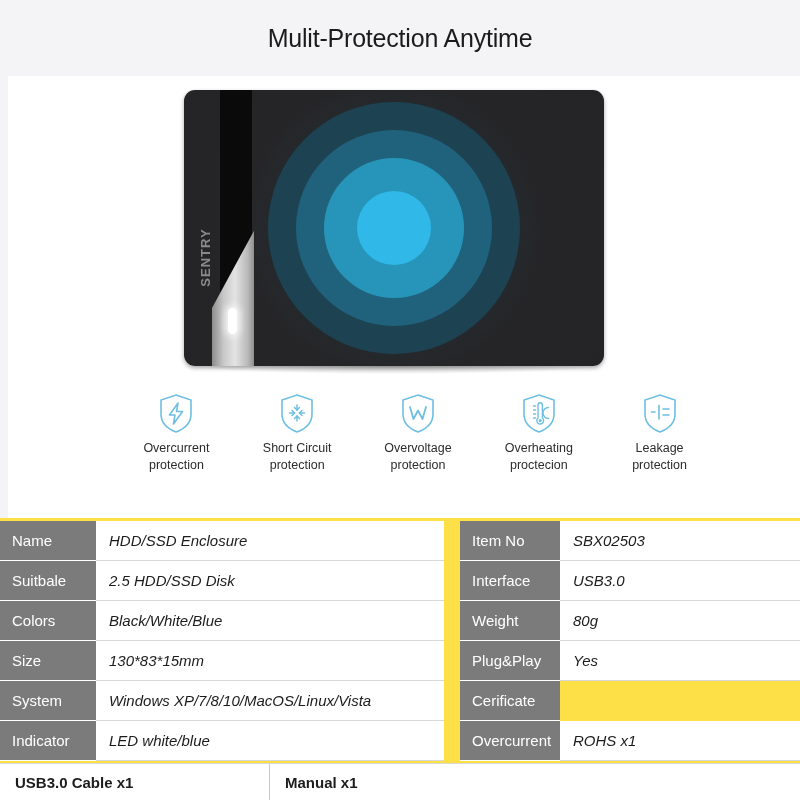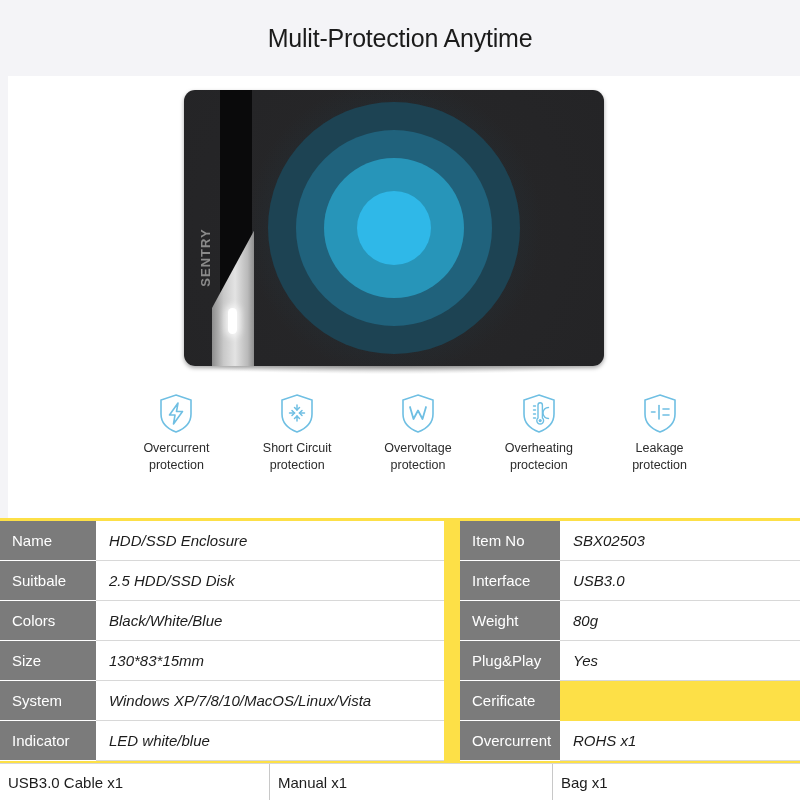--- a/index.html
+++ b/index.html
@@ -216,24 +216,25 @@
     height: 37px;
     display: flex;
     background: #ffffff;
     border-top: 1px solid #d8d8d8;
   }
   .accessory-cell {
     display: flex;
     align-items: center;
     font-size: 15px;
     color: #1c1c1c;
-    padding-left: 8px;
+    padding-left: 15px;
     box-sizing: border-box;
     border-right: 1px solid #c8c8c8;
     font-family: "Liberation Sans", sans-serif;
+    font-weight: bold;
   }
   .accessory-cell:last-child { border-right: none; }
   #accessory-0 { width: 270px; }
   #accessory-1 { width: 283px; }
   #accessory-2 { width: 247px; }
 </style>
 </head>
 <body>
 
 <div id="header-banner">
@@ -404,14 +405,13 @@
       <div class="spec-label">Overcurrent</div>
       <div class="spec-value">ROHS x1</div>
     </div>
   </div>
 
 </div>
 
 <div id="accessories-row">
   <div class="accessory-cell" id="accessory-0">USB3.0 Cable x1</div>
   <div class="accessory-cell" id="accessory-1">Manual x1</div>
-  <div class="accessory-cell" id="accessory-2">Bag x1</div>
 </div>
 
 </body></html>

